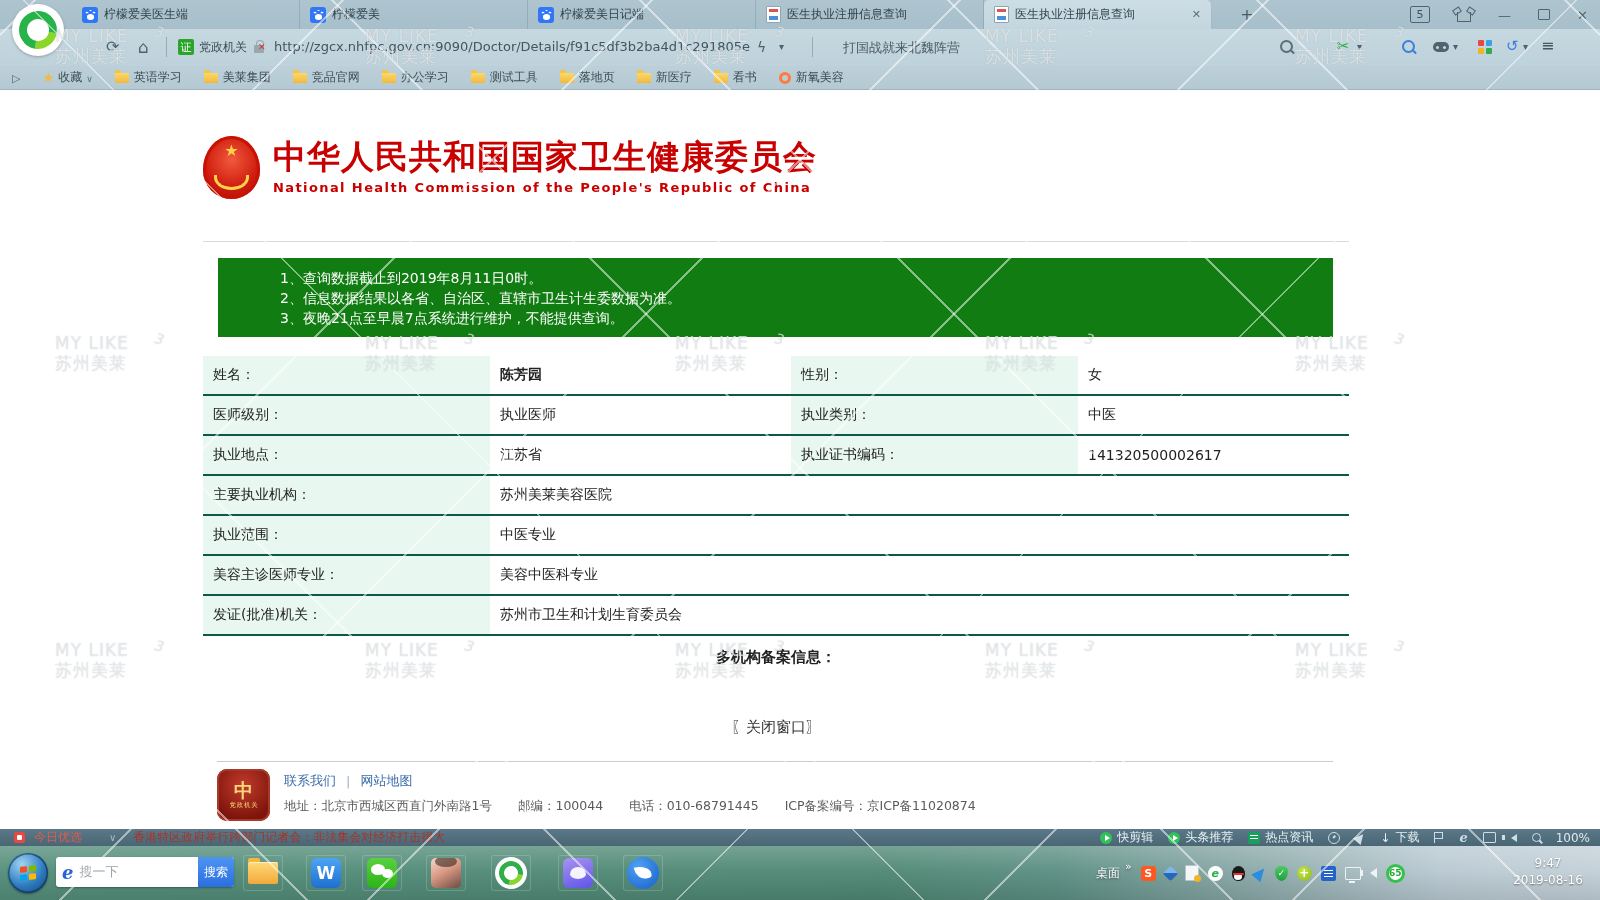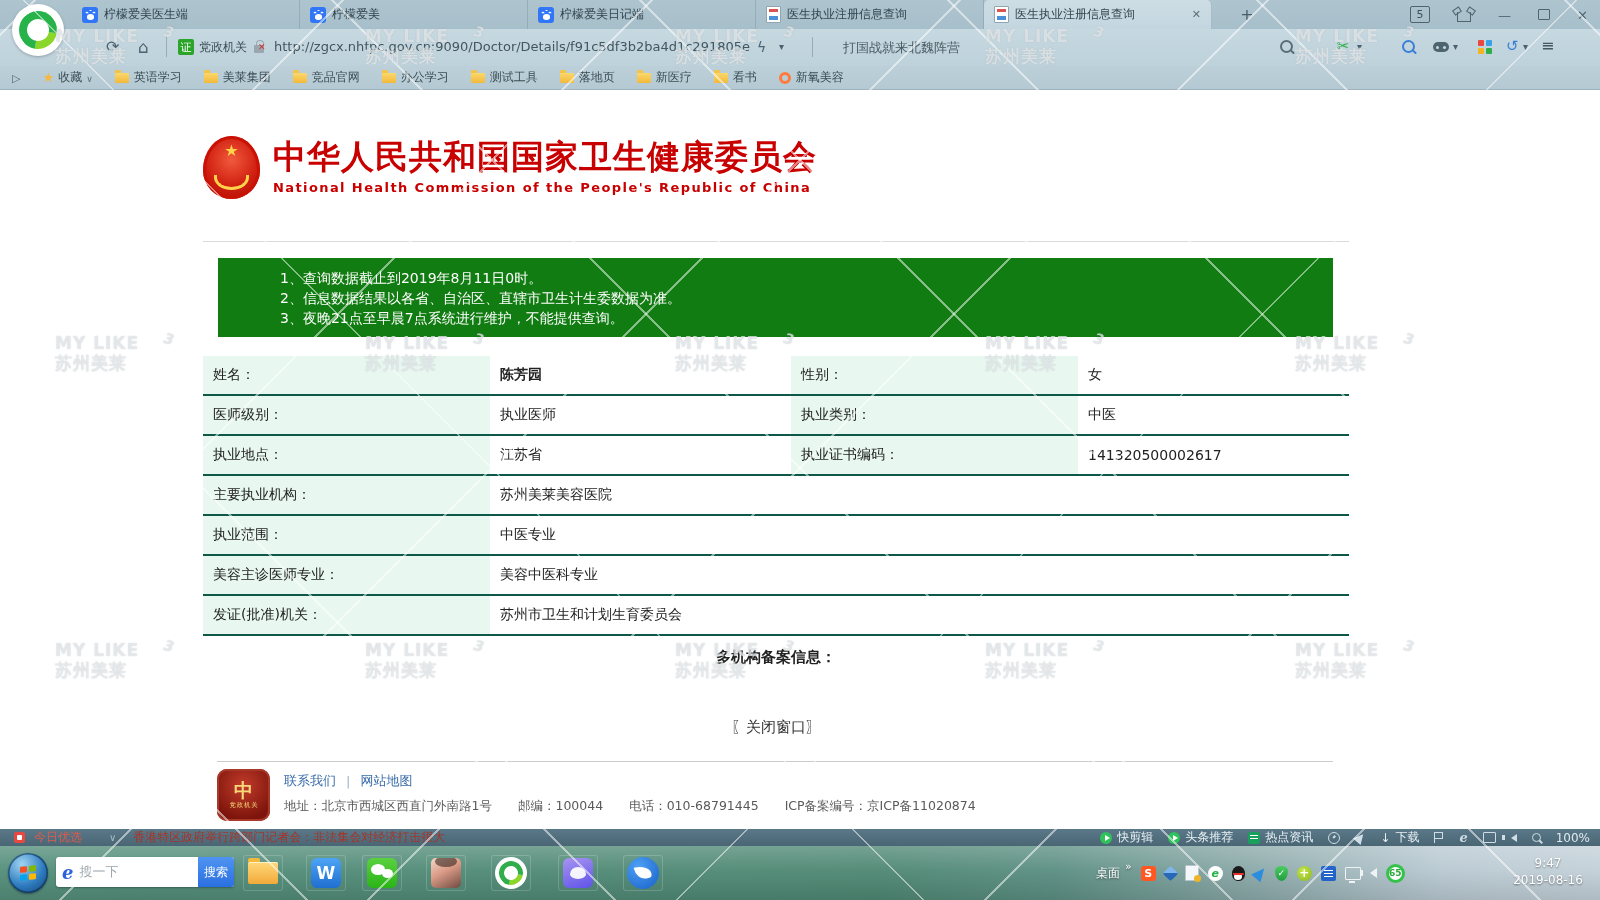--- a/index.html
+++ b/index.html
@@ -179,21 +179,21 @@
   .t-net{width:14px;height:11px;border:1.5px solid #eef4f6;border-radius:1px;position:relative;}
   .t-net::after{content:"";position:absolute;left:3px;bottom:-4px;width:6px;height:2px;background:#eef4f6;}
   .t-vol{width:0;height:0;border-top:5px solid transparent;border-bottom:5px solid transparent;border-right:7px solid #eef4f6;position:relative;}
   .t-vol::before{content:"";position:absolute;left:-10px;top:-3px;width:3px;height:6px;background:#eef4f6;}
   .t-ball{width:19px;height:19px;background:#fff;border:3px solid #35c24a;border-radius:50%;box-sizing:border-box;color:#2aa83c;font-size:9px;font-weight:bold;}
   .clock{position:absolute;left:1502px;top:9px;width:92px;text-align:center;color:#fff;font-size:12px;line-height:17px;text-shadow:0 1px 2px rgba(0,0,0,.45);}
 
   
   .wm-lines{position:absolute;inset:0;pointer-events:none;z-index:60;background-image:repeating-linear-gradient(45deg,transparent 0px,transparent 216px,rgba(255,255,255,.5) 216px,rgba(255,255,255,.5) 218px),repeating-linear-gradient(-45deg,transparent 0px,transparent 216px,rgba(255,255,255,.5) 216px,rgba(255,255,255,.5) 218px);}
   #wm-layer{position:absolute;inset:0;pointer-events:none;z-index:61;}
-  .wm{position:absolute;font-size:17px;font-weight:bold;line-height:20px;letter-spacing:1px;color:rgba(255,255,255,.6);text-shadow:0 0 1px rgba(125,140,150,.55);white-space:nowrap;}
+  .wm{position:absolute;font-size:17px;font-weight:normal;line-height:20px;letter-spacing:1px;color:rgba(255,255,255,.6);text-shadow:0 0 1px rgba(125,140,150,.55);white-space:nowrap;}
   .wm .sq{position:absolute;right:-36px;top:-4px;font-size:14px;font-style:italic;transform:rotate(14deg);}
 </style>
 </head>
 <body>
 
 <div class="screen">
 
   <div class="tabbar">
     <div class="logo360">
         <div class="ring"></div>

